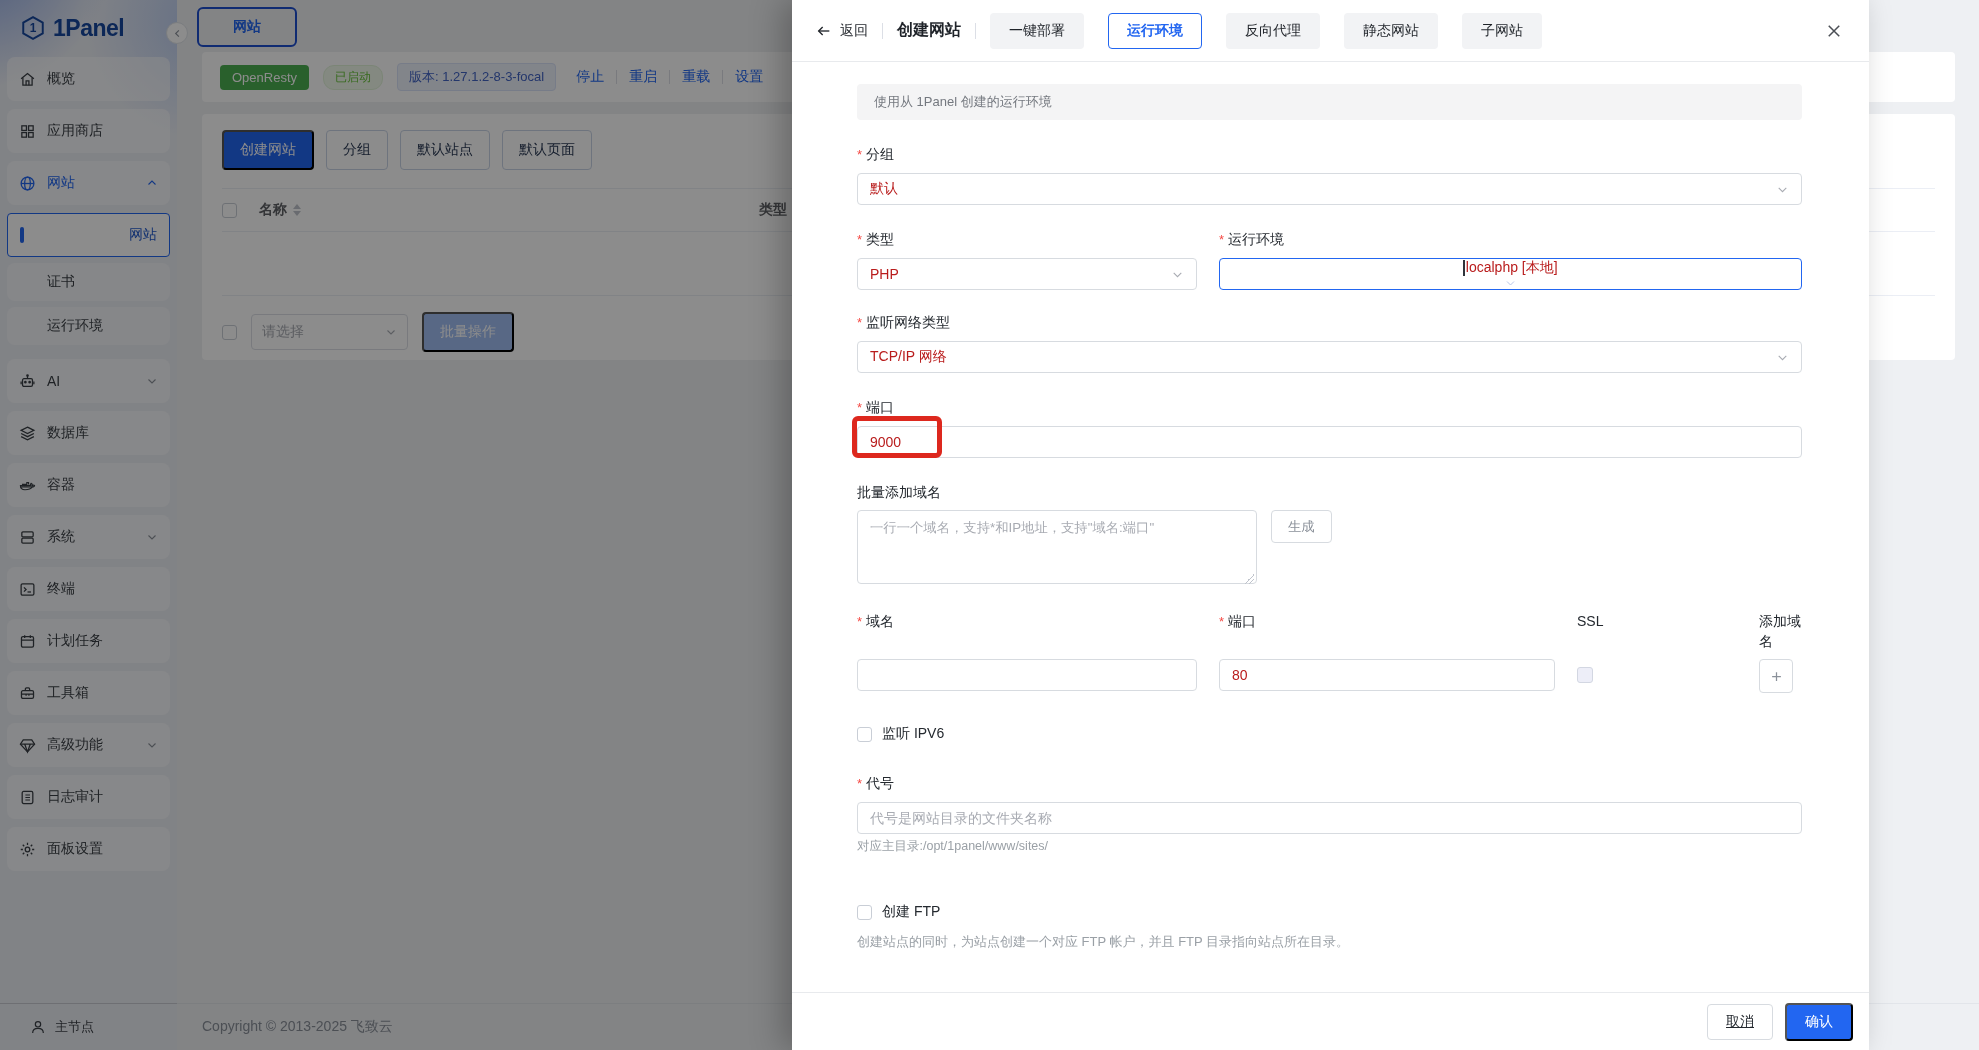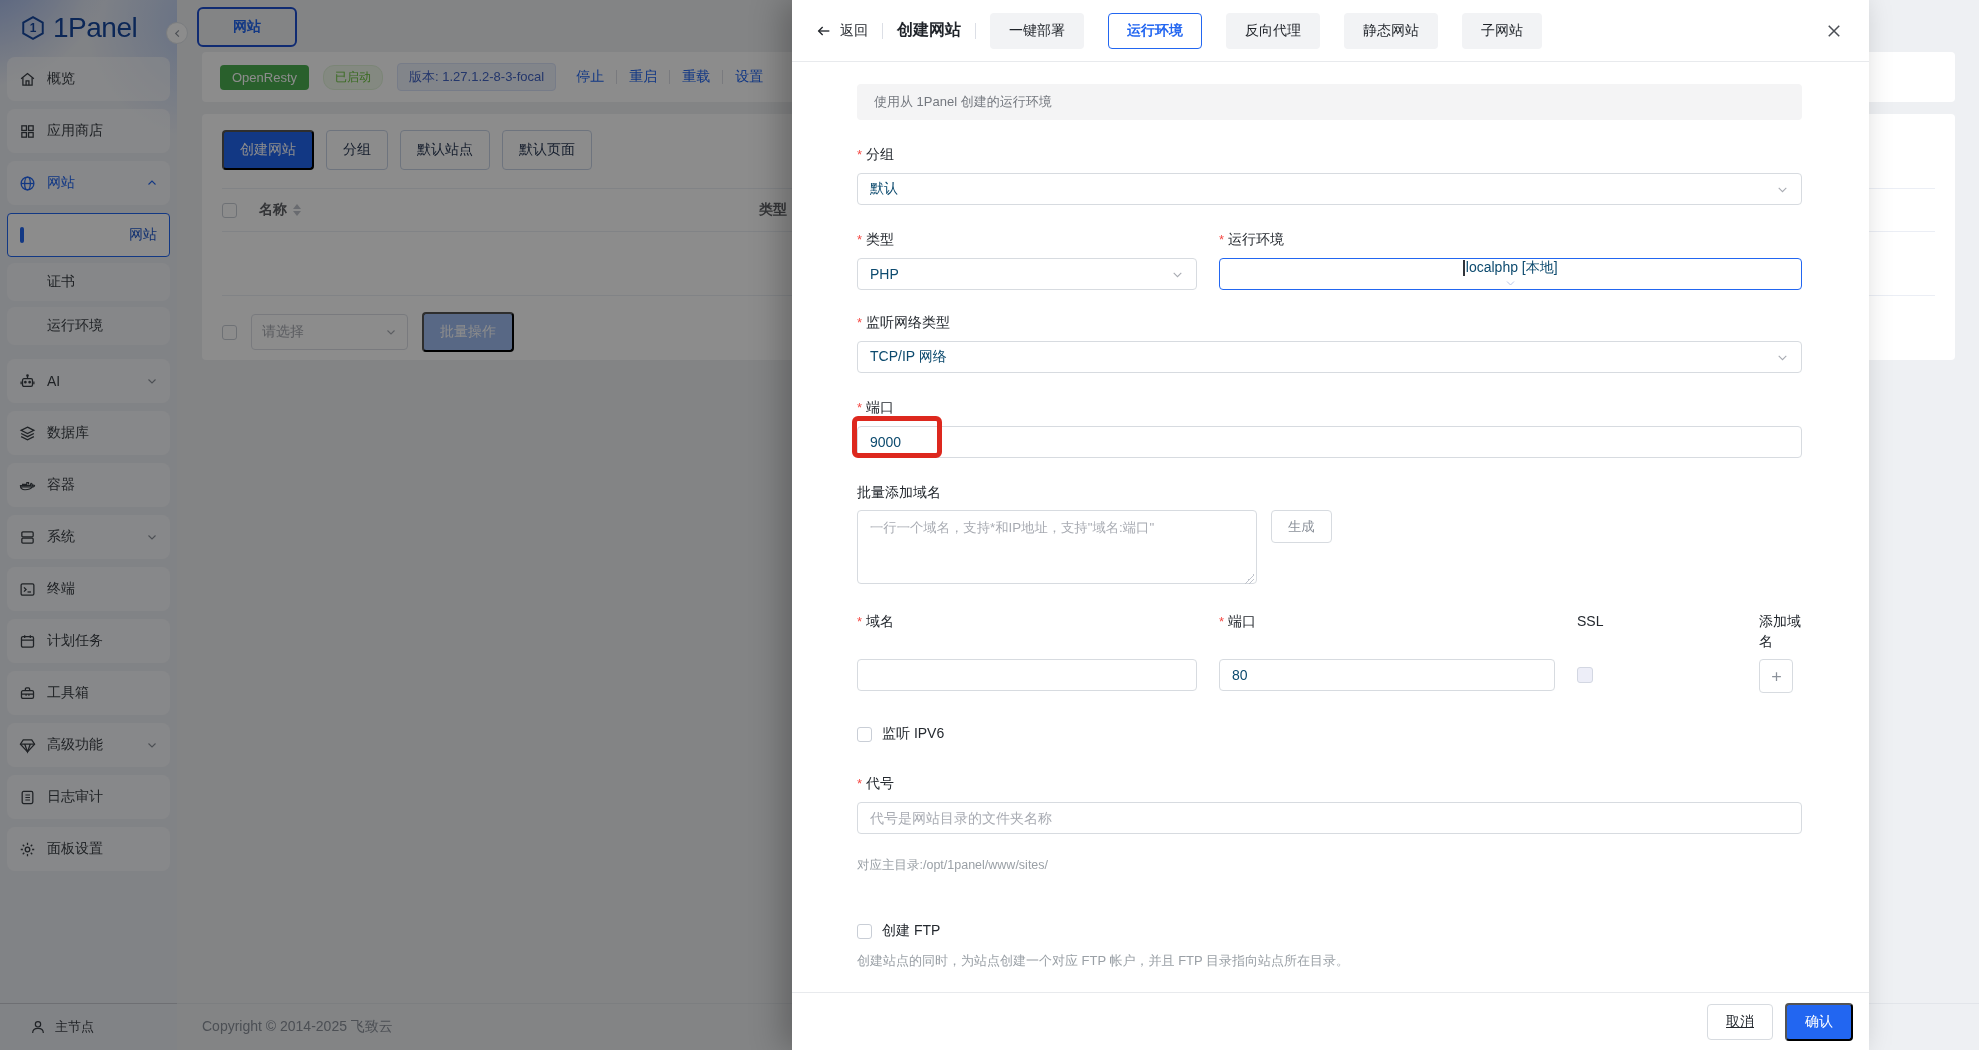--- a/index.html
+++ b/index.html
@@ -6,21 +6,21 @@
   html,body { width:1979px; height:1050px; overflow:hidden; }
   body { font-family:"Liberation Sans","DejaVu Sans",sans-serif; font-size:14px; color:#24292f; background:#eef0f3; position:relative; }
 
   
   .sidebar { position:absolute; left:0; top:0; width:177px; height:1050px; z-index:5;
     background:
       radial-gradient(circle at -10% -4%, rgba(62,110,220,.55) 0, rgba(62,110,220,0) 130px),
       radial-gradient(circle at 115% 2%, rgba(150,180,240,.6) 0, rgba(150,180,240,0) 120px),
       linear-gradient(#eceff5,#eceff5); }
   .logo-row { height:56px; display:flex; align-items:center; padding-left:20px; gap:7px; }
-  .logo-text { font-size:28px; font-weight:400; color:#16489f; letter-spacing:-.5px; }
+  .logo-text { font-size:23px; font-weight:700; color:#16489f; letter-spacing:-.5px; }
   .nav { padding:1px 7px 0 7px; }
   .nav-item { height:44px; margin-bottom:8px; border-radius:8px; background:rgba(255,255,255,.55);
     display:flex; align-items:center; padding:0 12px; gap:11px; color:#3a3f45; cursor:pointer; }
   .nav-item svg { flex:none; }
   .nav-item .lbl { flex:1 1 auto; white-space:nowrap; }
   .nav-item.active-parent { color:#2266f1; }
   .nav-child { height:38px; margin-bottom:6px; border-radius:8px; background:rgba(255,255,255,.45);
     display:flex; align-items:center; padding-left:40px; color:#3a3f45; cursor:pointer; }
   .nav-child.sel { height:44px; background:#fff; border:1.5px solid #2266f1; padding-left:12px; color:#2159cc; font-weight:500; }
   .beam { width:4px; height:16px; border-radius:2px; background:#2266f1; margin-right:22px; }
@@ -75,21 +75,21 @@
   .dw-tabs { display:flex; gap:24px; }
   .dw-tab { background:#f2f3f5; color:#1f2329; border:1px solid transparent; border-radius:4px; padding:8px 18px; cursor:pointer; }
   .dw-tab.on { background:#fff; border-color:#2266f1; color:#2266f1; font-weight:600; }
   .close-x { margin-left:auto; color:#4b4f55; cursor:pointer; display:flex; }
   .dw-body { padding:22px 67px 0 65px; }
   .banner { height:36px; background:#f4f4f5; border-radius:4px; display:flex; align-items:center; padding:0 17px;
     color:#74787f; font-size:13px; }
   .f-label { margin:24px 0 8px; color:#24292f; line-height:20px; }
   .req::before { content:"*"; color:#f54a45; margin-right:4px; font-size:13px; }
   .sel, .inp { height:32px; border:1px solid #d7dbe0; border-radius:4px; background:#fff; width:100%;
-    display:flex; align-items:center; padding:0 12px; color:#0c4a6e; font-size:14px; }
+    display:flex; align-items:center; padding:0 12px; color:#b91c1c; font-size:14px; }
   .sel { justify-content:space-between; cursor:pointer; }
   .sel.focus { border:1.5px solid #2266f1;flex-direction:column; }
   input.inp, textarea.ta { font-family:inherit; outline:none; }
   input.inp { display:block; }
   input.inp::placeholder, textarea.ta::placeholder { color:#a8abb2; }
   .grid2 { display:grid; grid-template-columns:340px 1fr; column-gap:22px; }
   .grid4 { display:grid; grid-template-columns:340px 336px 160px 1fr; column-gap:22px; }
   .grid4 .f-label { margin-top:24px; }
   .caret-i { display:inline-block; width:1.5px; height:16px; background:#30343a; margin-right:1px; vertical-align:middle; }
   .port-wrap { position:relative; }
@@ -97,21 +97,21 @@
   .ta-row { display:flex; align-items:flex-start; gap:14px; }
   textarea.ta { width:400px; height:74px; border:1px solid #d7dbe0; border-radius:4px; padding:8px 12px; resize:none; position:relative; }
   .ta-wrap { position:relative; }
   .ta-grip { position:absolute; right:3px; bottom:3px; width:10px; height:10px;
     background:linear-gradient(135deg, transparent 0 50%, #c0c4cc 50% 57%, transparent 57% 72%, #c0c4cc 72% 79%, transparent 79%); }
   .btn-gen { height:33px; padding:0 16px; border:1px solid #d7dbe0; border-radius:4px; background:#fff; color:#8a9099; cursor:pointer; }
   .cb-ssl { width:16px; height:16px; border:1px solid #d3d7e2; border-radius:3px; background:#edeef8; margin-top:8px; cursor:pointer; }
   .btn-add { width:34px; height:34px; border:1px solid #d7dbe0; border-radius:4px; background:#fff; color:#8a9099;
     font-size:19px; display:flex; align-items:center; justify-content:center; cursor:pointer; }
   .cb-row { display:flex; align-items:center; gap:10px; }
-  .helper { color:#9aa0a6; font-size:12.5px; margin-top:23px; }
+  .helper { color:#9aa0a6; font-size:12.5px; margin-top:4px; }
   .helper2 { color:#9aa0a6; font-size:13px; margin-top:12px; }
   .mt32 { margin-top:32px; } .mt48 { margin-top:48px; }
   .dw-foot { position:absolute; left:0; bottom:0; width:100%; height:58px; border-top:1px solid #e8eaed;
     display:flex; align-items:center; justify-content:flex-end; gap:12px; padding-right:16px; background:#fff; }
   .btn-cancel { background:#fff; border:1px solid #d7dbe0; color:#24292f; padding:8px 18px;text-decoration:underline; }
   .btn-confirm { background:#2266f1; color:#fff; padding:8px 18px; font-weight:500; }
   svg { display:block; }
 </style>
 </head>
 <body>
@@ -359,21 +359,21 @@
         <span>请选择</span>
         <svg width="12" height="12" viewBox="0 0 24 24" fill="none" stroke="#a8abb2" stroke-width="2.2">
             <polyline points="5 9 12 16 19 9"></polyline>
           </svg>
       </span>
       <button class="btn btn-muted">批量操作</button>
     </div>
   </div>
 
   <div class="main-foot">
-    <span>Copyright © 2014-2025 飞致云</span>
+    <span>Copyright © 2013-2025 飞致云</span>
   </div>
 </div>
 
 <div class="mask"></div>
 
 <div class="drawer">
   <div class="dw-head">
     <span class="back">
       <svg width="16" height="16" viewBox="0 0 24 24" fill="none" stroke="#1f2329" stroke-width="2">
           <path d="M20 12 H4"></path>

